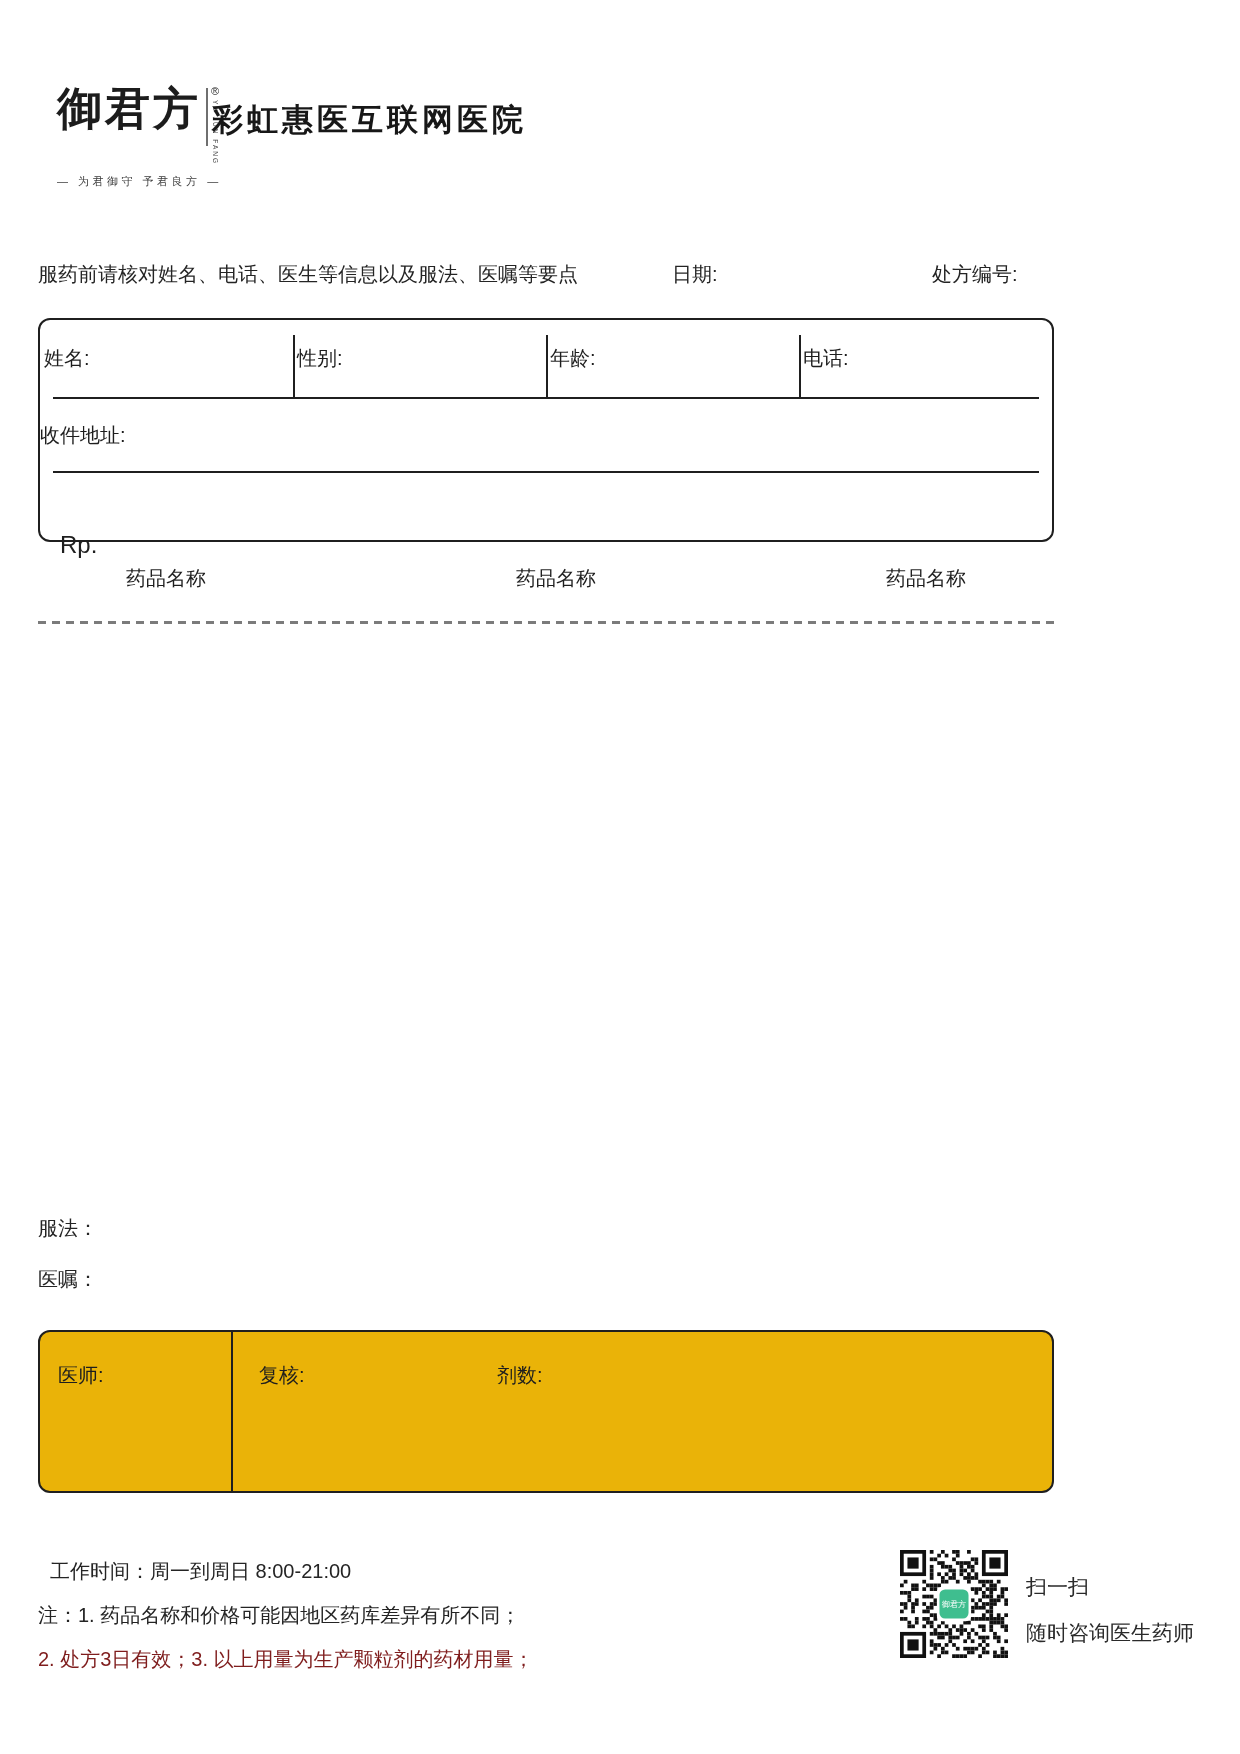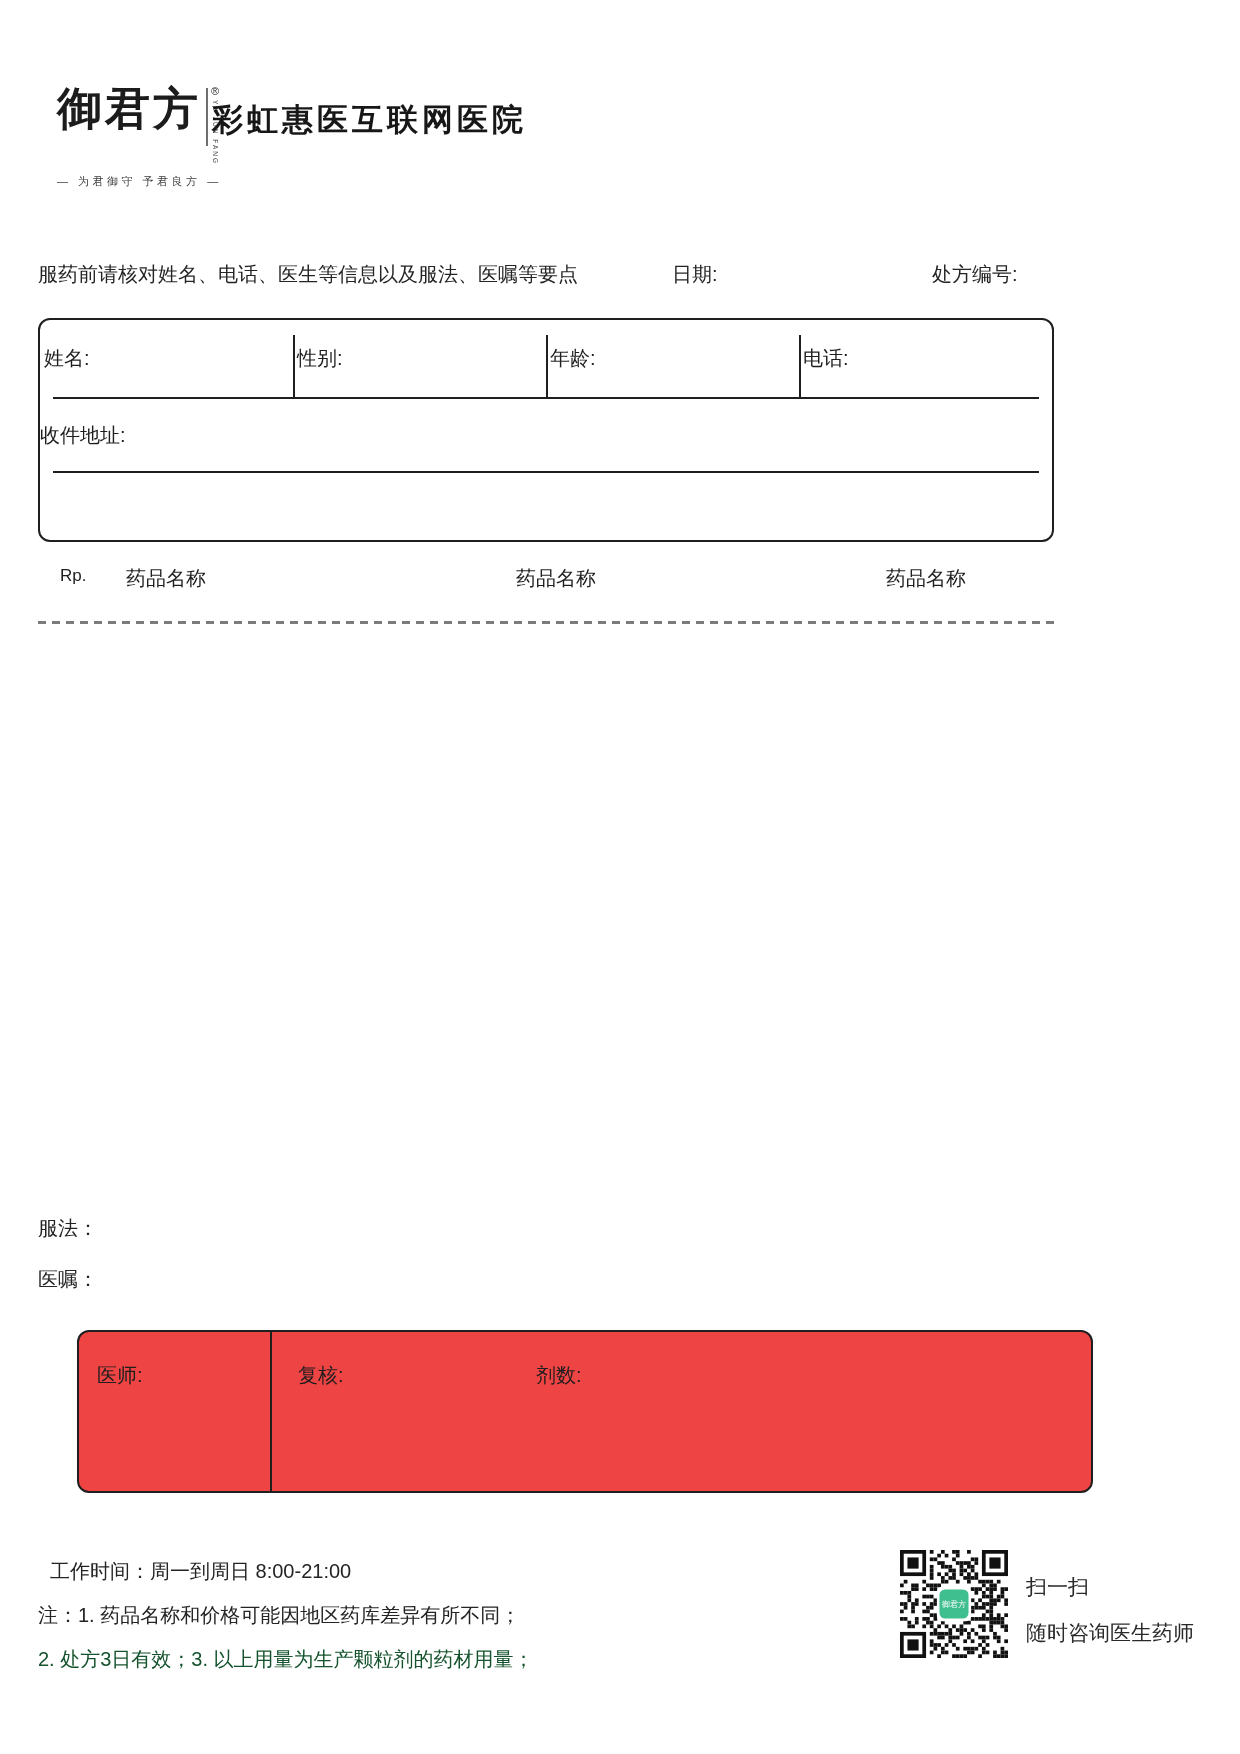--- a/index.html
+++ b/index.html
@@ -40,47 +40,47 @@
   }
   .p-row1{height:77px;display:flex;}
   .p-cell{flex:1;display:flex;align-items:center;padding-left:4px;font-size:20px;position:relative;box-sizing:border-box;}
   .p-cell + .p-cell::before{
     content:"";position:absolute;left:0;bottom:0;width:2px;height:62px;background:#1f1f1f;
   }
   .p-hline{border-top:2.5px solid #1f1f1f;margin:0 13px;height:0;}
   .p-row2{height:72px;display:flex;align-items:center;font-size:20px;}
   .p-row3{flex:1;display:flex;align-items:center;padding-left:18px;font-size:20px;}
   
-  .rp-label{position:absolute;left:60px;top:566px;font-size:17px;color:#1e1e1e;}
+  .rp-label{position:absolute;left:60px;top:531px;font-size:24px;color:#1e1e1e;}
   .drug-col{position:absolute;top:565px;font-size:20px;color:#1e1e1e;}
   .drug-col.c1{left:126px;} .drug-col.c2{left:516px;} .drug-col.c3{left:886px;}
   .dashed-rule{
     position:absolute;left:38px;top:621px;width:1018px;height:3px;
     background:repeating-linear-gradient(to right,#7b7b7b 0 8px,transparent 8px 14px);
   }
   
   .usage-label{position:absolute;left:38px;top:1215px;font-size:20px;color:#242424;}
   .advice-label{position:absolute;left:38px;top:1266px;font-size:20px;color:#242424;}
   
   .sign-box{
     position:absolute;left:38px;top:1330px;width:1016px;height:163px;
-    border:2.5px solid #1f1f1f;border-radius:12px;box-sizing:border-box;display:flex;background:#ef4444;margin-left:39px;
+    border:2.5px solid #1f1f1f;border-radius:12px;box-sizing:border-box;display:flex;background:#eab308;
   }
   .sign-left{
     width:193px;border-right:2px solid #1f1f1f;box-sizing:border-box;
     padding:30px 0 0 18px;font-size:20px;
   }
   .sign-right{flex:1;padding:30px 0 0 26px;}
   .sign-row{display:flex;margin-bottom:42px;}
   .sign-field{font-size:20px;}
   .sign-field.w1{width:238px;}
   
   .working-hours{position:absolute;left:38px;top:1558px;font-size:20px;color:#242424;margin-left:12px;}
   .note-line1{position:absolute;left:38px;top:1602px;font-size:20px;color:#242424;}
-  .note-line2{position:absolute;left:38px;top:1646px;font-size:20px;color:#14532d;}
+  .note-line2{position:absolute;left:38px;top:1646px;font-size:20px;color:#7f1d1d;}
   .qr-wrap{position:absolute;left:900px;top:1550px;width:108px;height:108px;}
   .qr-wrap svg{display:block;}
   .qr-caption1{position:absolute;left:1026px;top:1573px;font-size:21px;color:#2a2a2a;}
   .qr-caption2{position:absolute;left:1026px;top:1619px;font-size:21px;color:#2a2a2a;}
 </style>
 </head>
 <body>
 
 <div class="logo-block">
   <div class="logo-row">

